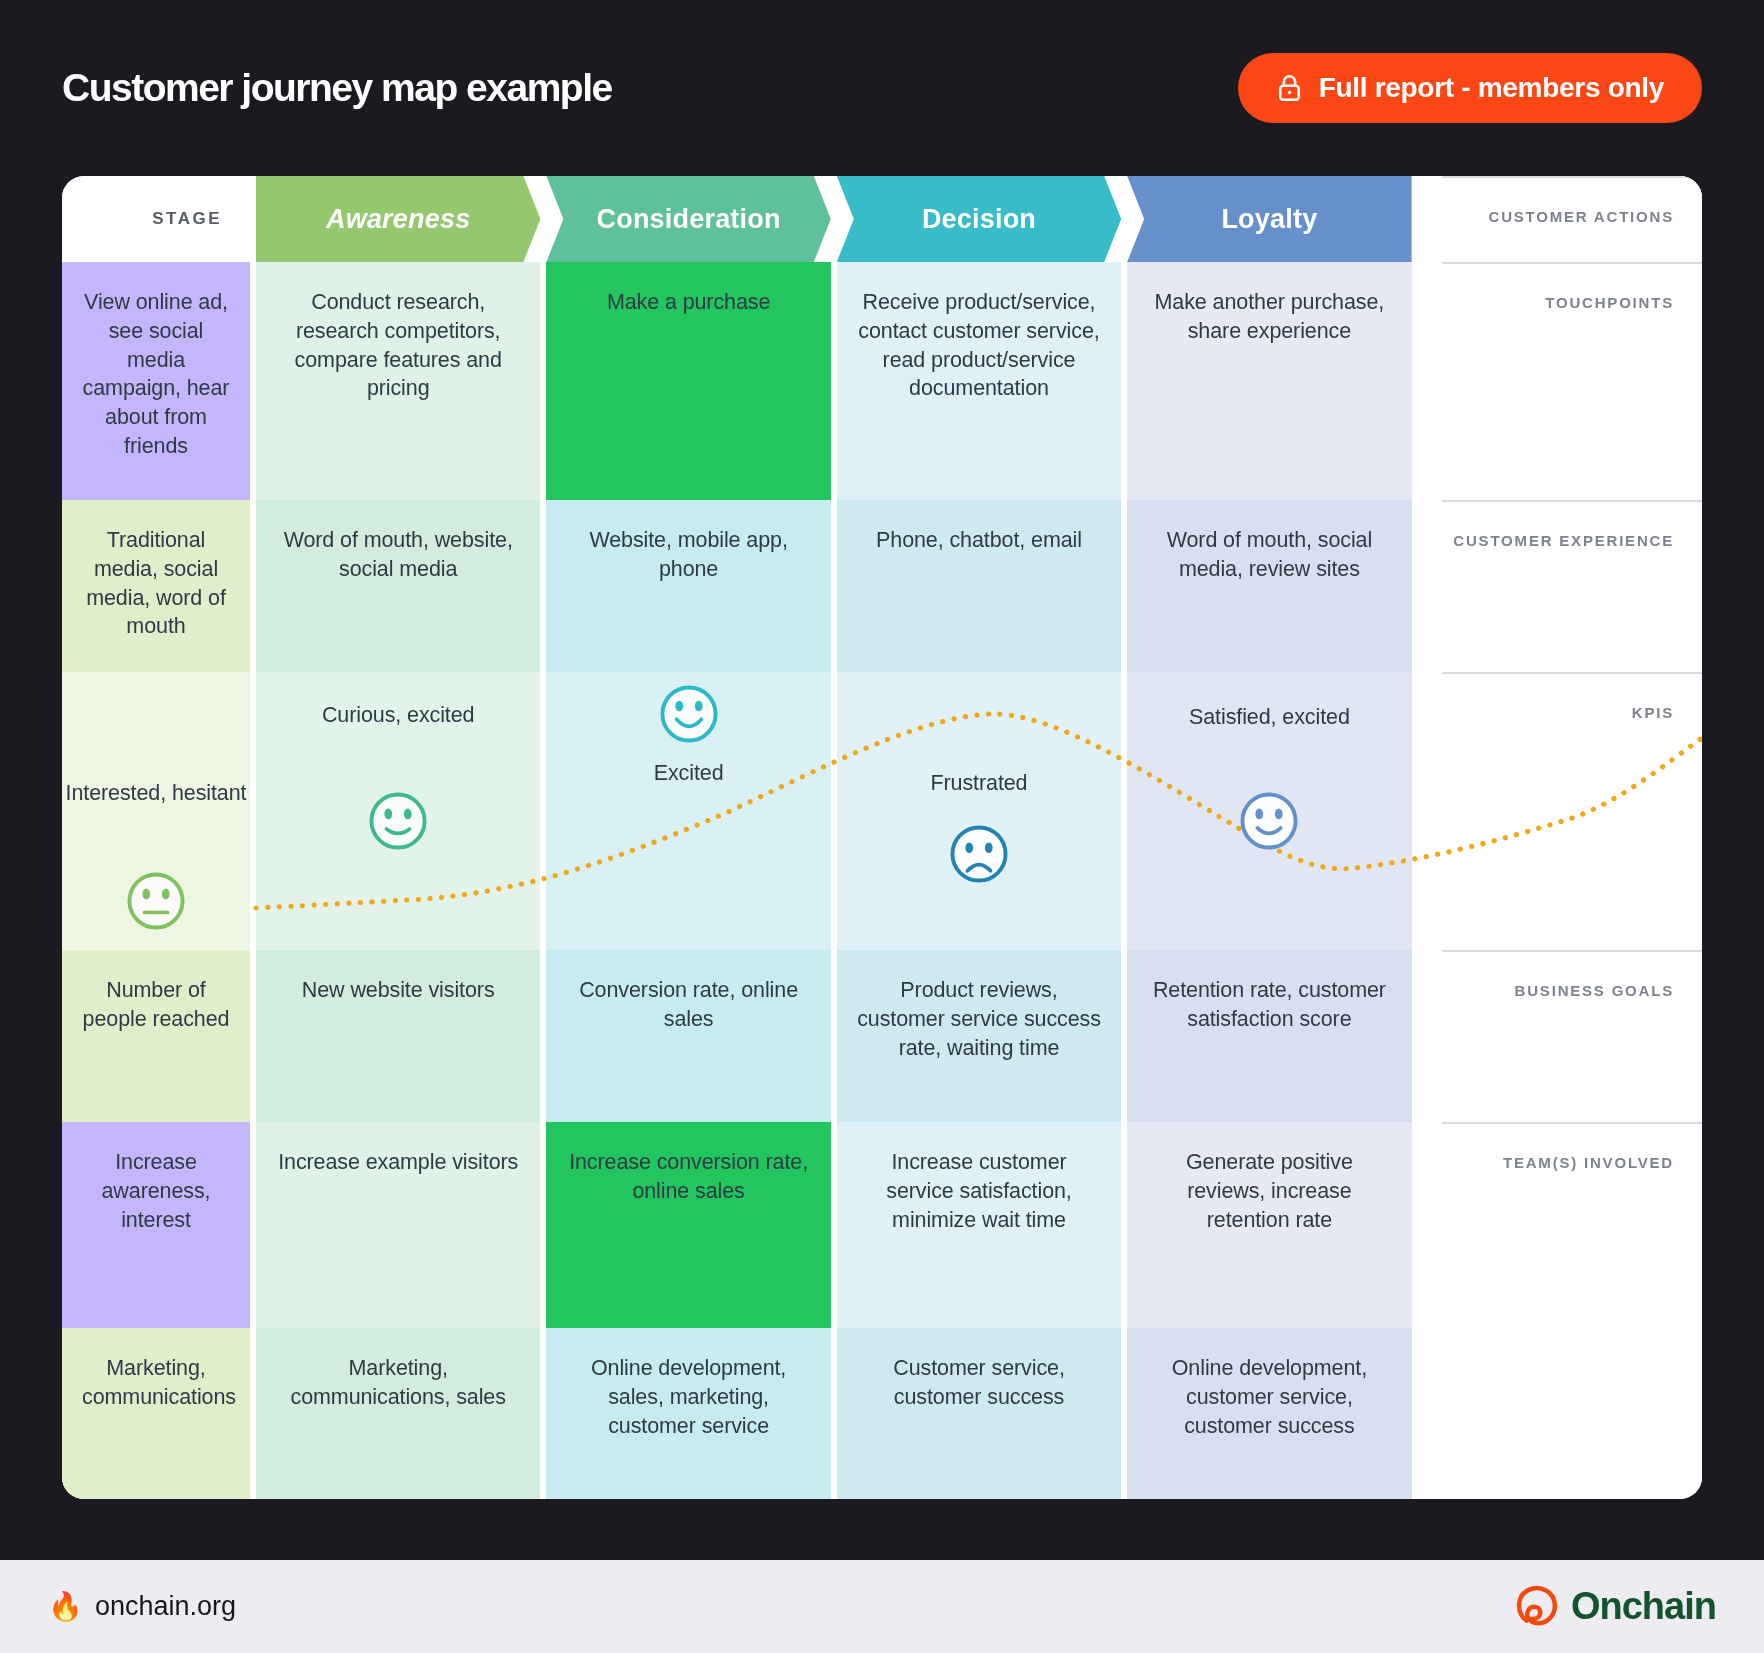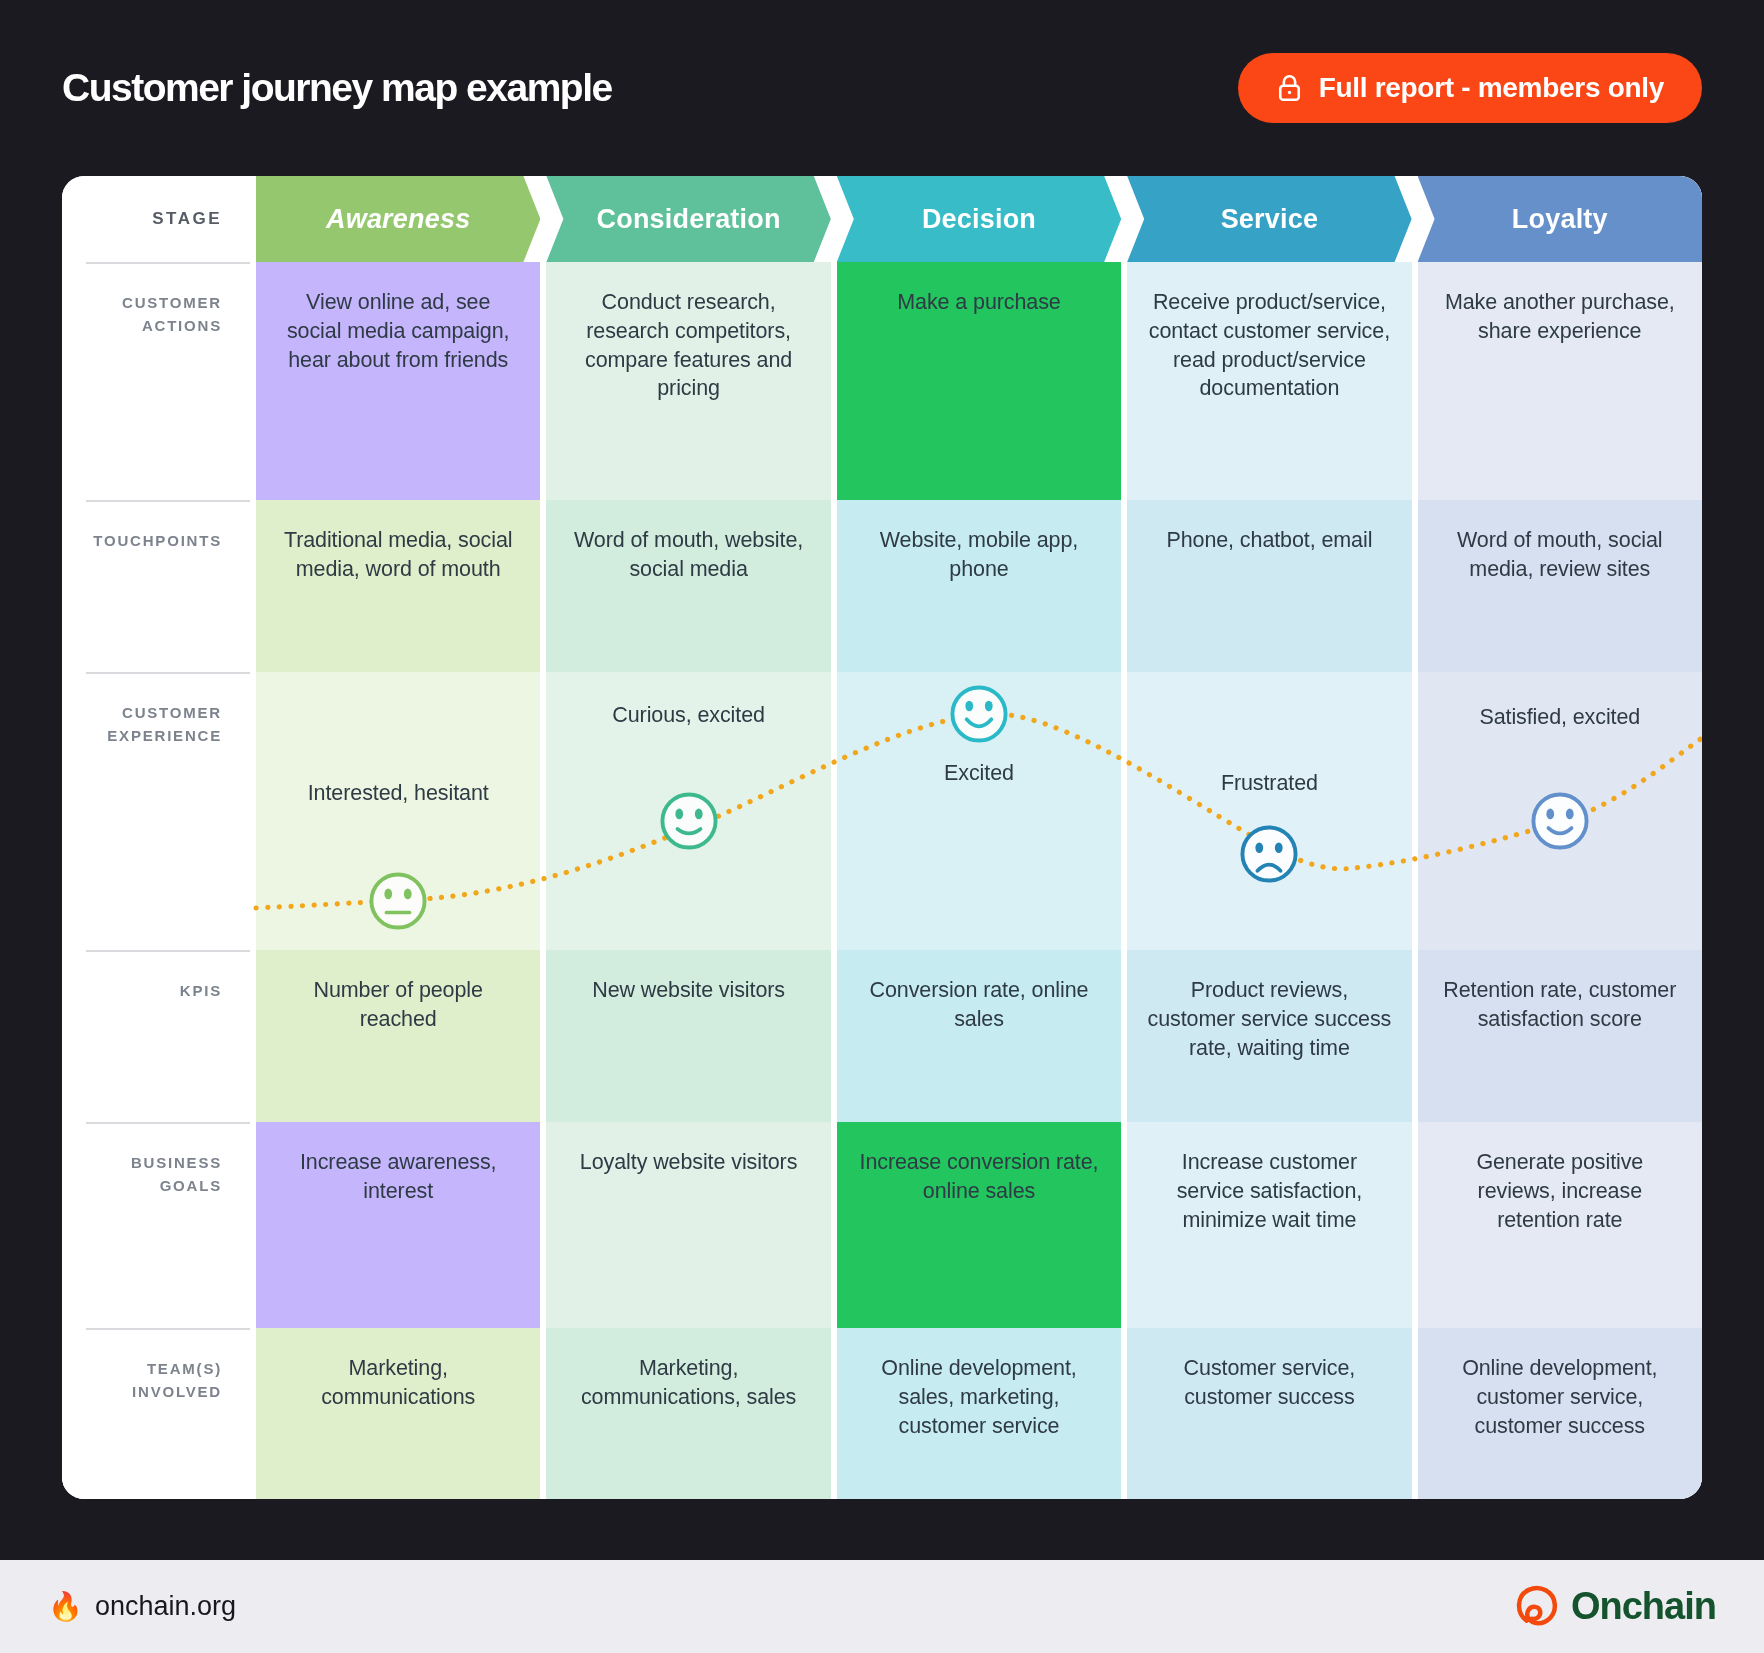--- a/index.html
+++ b/index.html
@@ -101,21 +101,20 @@
   </button>
 </div>
 
 <div class="card">
   <div class="grid">
 
     <div class="stagehead">STAGE</div>
     <div class="stage first" style="background: rgb(148, 199, 110);">Awareness</div>
     <div class="stage mid" style="background: rgb(95, 192, 156);">Consideration</div>
     <div class="stage mid" style="background: rgb(56, 188, 200);">Decision</div>
-    <div class="stage mid" style="background: rgb(53, 162, 198);">Service</div>
     <div class="stage last" style="background: rgb(102, 144, 201);">Loyalty</div>
 
     <div class="rowlabel">CUSTOMER ACTIONS</div>
     <div class="cell aw1">View online ad, see social media campaign, hear about from friends</div>
     <div class="cell co1">Conduct research, research competitors, compare features and pricing</div>
     <div class="cell de1">Make a purchase</div>
     <div class="cell se1">Receive product/service, contact customer service, read product/service documentation</div>
     <div class="cell lo1">Make another purchase, share experience</div>
 
     <div class="rowlabel">TOUCHPOINTS</div>
@@ -184,21 +183,21 @@
 
     <div class="rowlabel">KPIS</div>
     <div class="cell aw2">Number of people reached</div>
     <div class="cell co2">New website visitors</div>
     <div class="cell de2">Conversion rate, online sales</div>
     <div class="cell se2">Product reviews, customer service success rate, waiting time</div>
     <div class="cell lo2">Retention rate, customer satisfaction score</div>
 
     <div class="rowlabel">BUSINESS GOALS</div>
     <div class="cell aw1">Increase awareness, interest</div>
-    <div class="cell co1">Loyalty website visitors</div>
+    <div class="cell co1">Increase example visitors</div>
     <div class="cell de1">Increase conversion rate, online sales</div>
     <div class="cell se1">Increase customer service satisfaction, minimize wait time</div>
     <div class="cell lo1">Generate positive reviews, increase retention rate</div>
 
     <div class="rowlabel">TEAM(S) INVOLVED</div>
     <div class="cell aw2">Marketing, communications</div>
     <div class="cell co2">Marketing, communications, sales</div>
     <div class="cell de2">Online development, sales, marketing, customer service</div>
     <div class="cell se2">Customer service, customer success</div>
     <div class="cell lo2">Online development, customer service, customer success</div>

